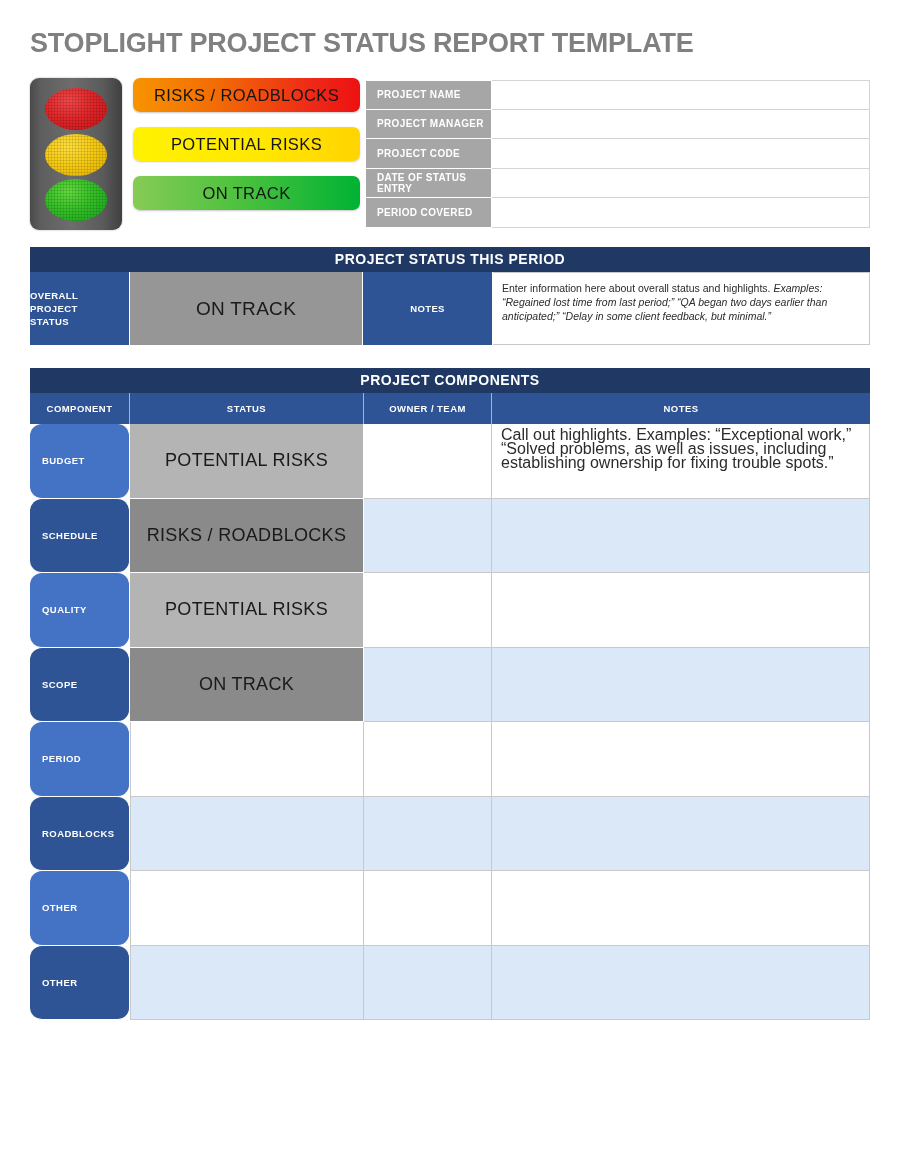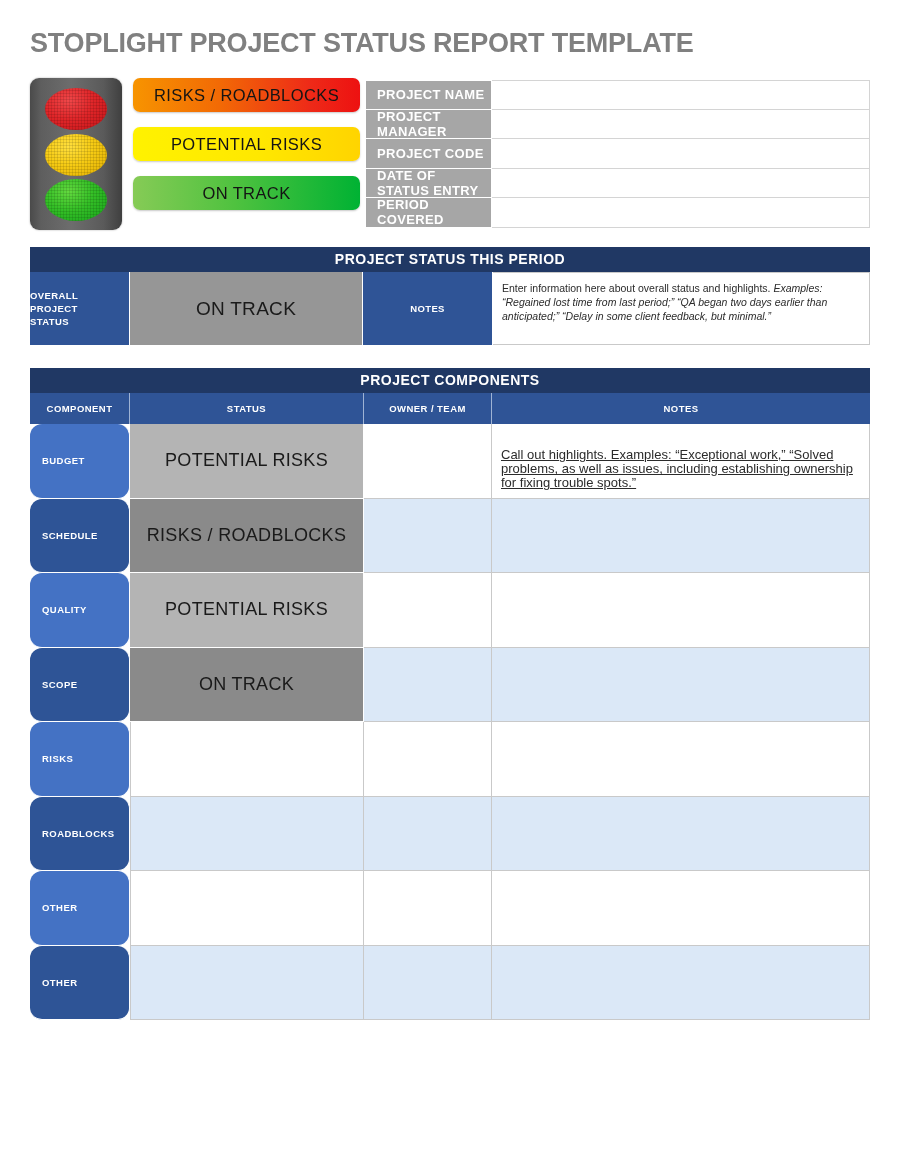--- a/index.html
+++ b/index.html
@@ -91,21 +91,21 @@
     position: absolute;
     left: 366px;
     top: 80px;
     width: 504px;
   }
   .info-row { display: flex; height: 29.5px; }
   .info-label {
     width: 126px;
     background: #a6a6a6;
     color: #ffffff;
-    font-size: 13px;
+    font-size: 10px;
     font-weight: bold;
     letter-spacing: 0.35px;
     display: flex;
     align-items: center;
     padding-left: 11px;
     border: 1px solid #ffffff;
     border-width: 0 1px 1px 0;
   }
   .info-value {
     flex: 1;
@@ -243,25 +243,24 @@
     width: 128px;
     border: 1px solid #c9c9c9;
     border-top: none;
     border-left: none;
   }
   .comp-notes {
     flex: 1;
     border: 1px solid #c9c9c9;
     border-top: none;
     border-left: none;
-    padding: 24px 10px 0 9px;
-    font-size: 13px;
+    padding: 4px 10px 0 9px;
+    font-size: 16px;
     line-height: 14.2px;
     color: #2b2b2b;
-    text-decoration: underline;
   }
   .comp-row.alt-a .comp-owner,
   .comp-row.alt-a .comp-notes { background: #ffffff; }
   .comp-row.alt-b .comp-owner,
   .comp-row.alt-b .comp-notes { background: #dbe8f7; }
 </style>
 </head>
 <body>
 
 <div class="page">
@@ -371,21 +370,21 @@
     </div>
 
     <div class="comp-row alt-b">
       <div class="comp-name">SCOPE</div>
       <div class="comp-status filled-b">ON TRACK</div>
       <div class="comp-owner"></div>
       <div class="comp-notes"></div>
     </div>
 
     <div class="comp-row alt-a">
-      <div class="comp-name">RISKS</div>
+      <div class="comp-name">PERIOD</div>
       <div class="comp-status empty-a"></div>
       <div class="comp-owner"></div>
       <div class="comp-notes"></div>
     </div>
 
     <div class="comp-row alt-b">
       <div class="comp-name">ROADBLOCKS</div>
       <div class="comp-status empty-b"></div>
       <div class="comp-owner"></div>
       <div class="comp-notes"></div>

